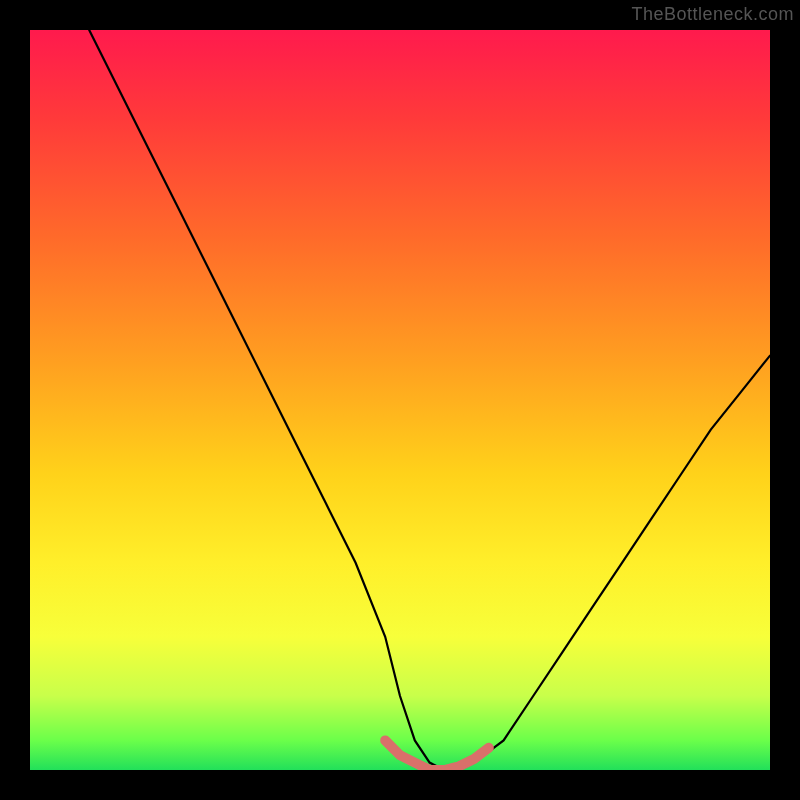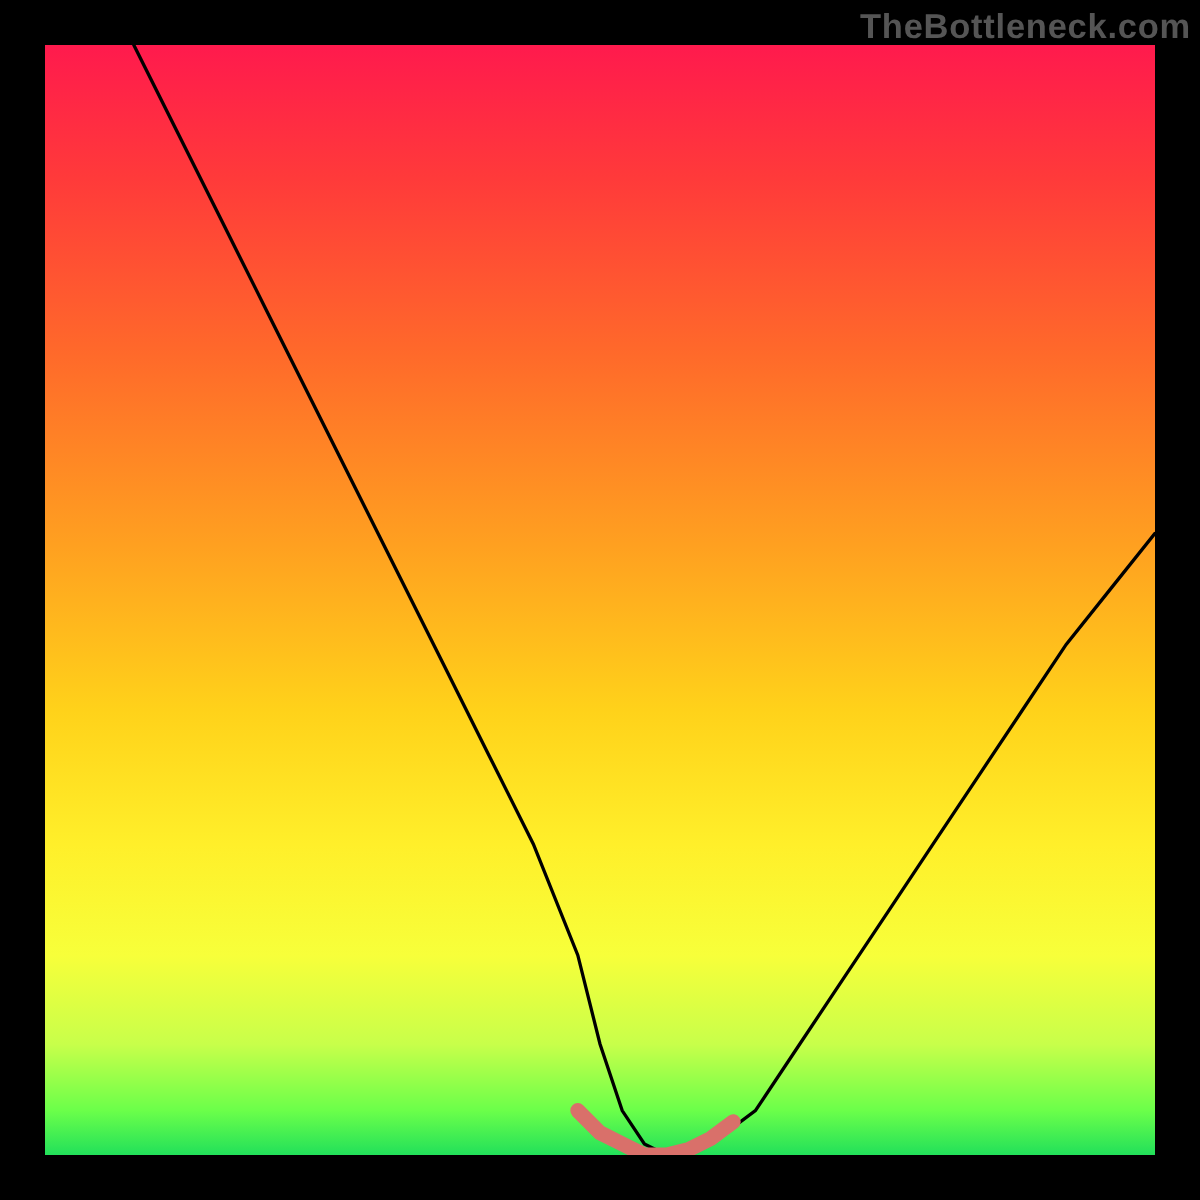--- a/index.html
+++ b/index.html
@@ -41,22 +41,22 @@
        #f7ff3a 82%,
        #c8ff4a 90%,
        #6bff4a 96%,
        #22e05a 100%);
   }
   .watermark {
     position: absolute;
     top: 4px;
     right: 6px;
     color: #555;
-    font-size: 23px;
-    font-weight: 700;
+    font-size: 18px;
+    font-weight: 400;
     letter-spacing: 0.5px;
   }
   svg.curve {
     position: absolute;
     left: 0;
     top: 0;
     width: 740px;
     height: 740px;
   }
 </style>

